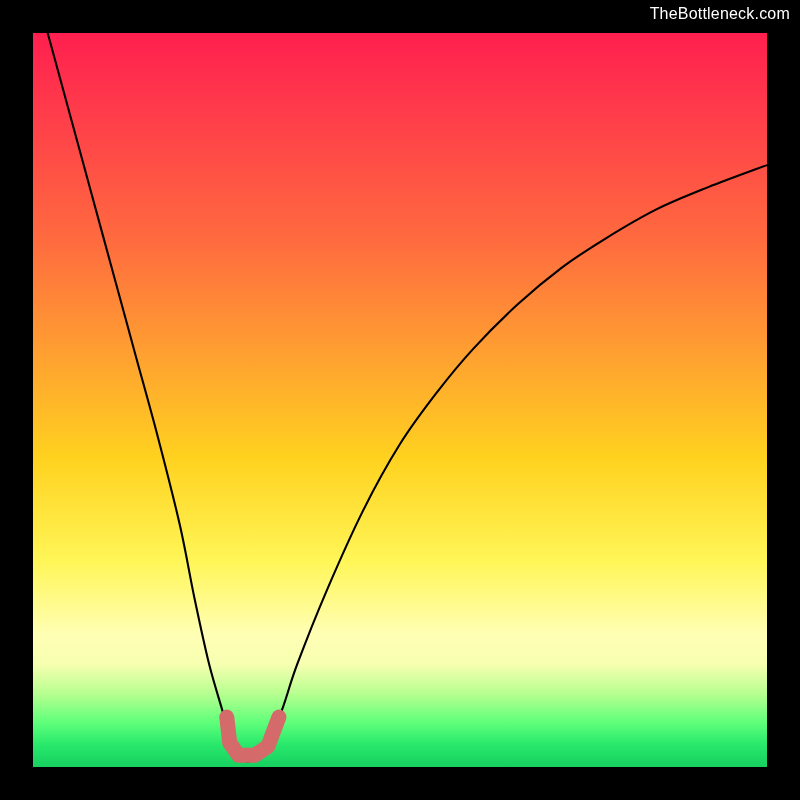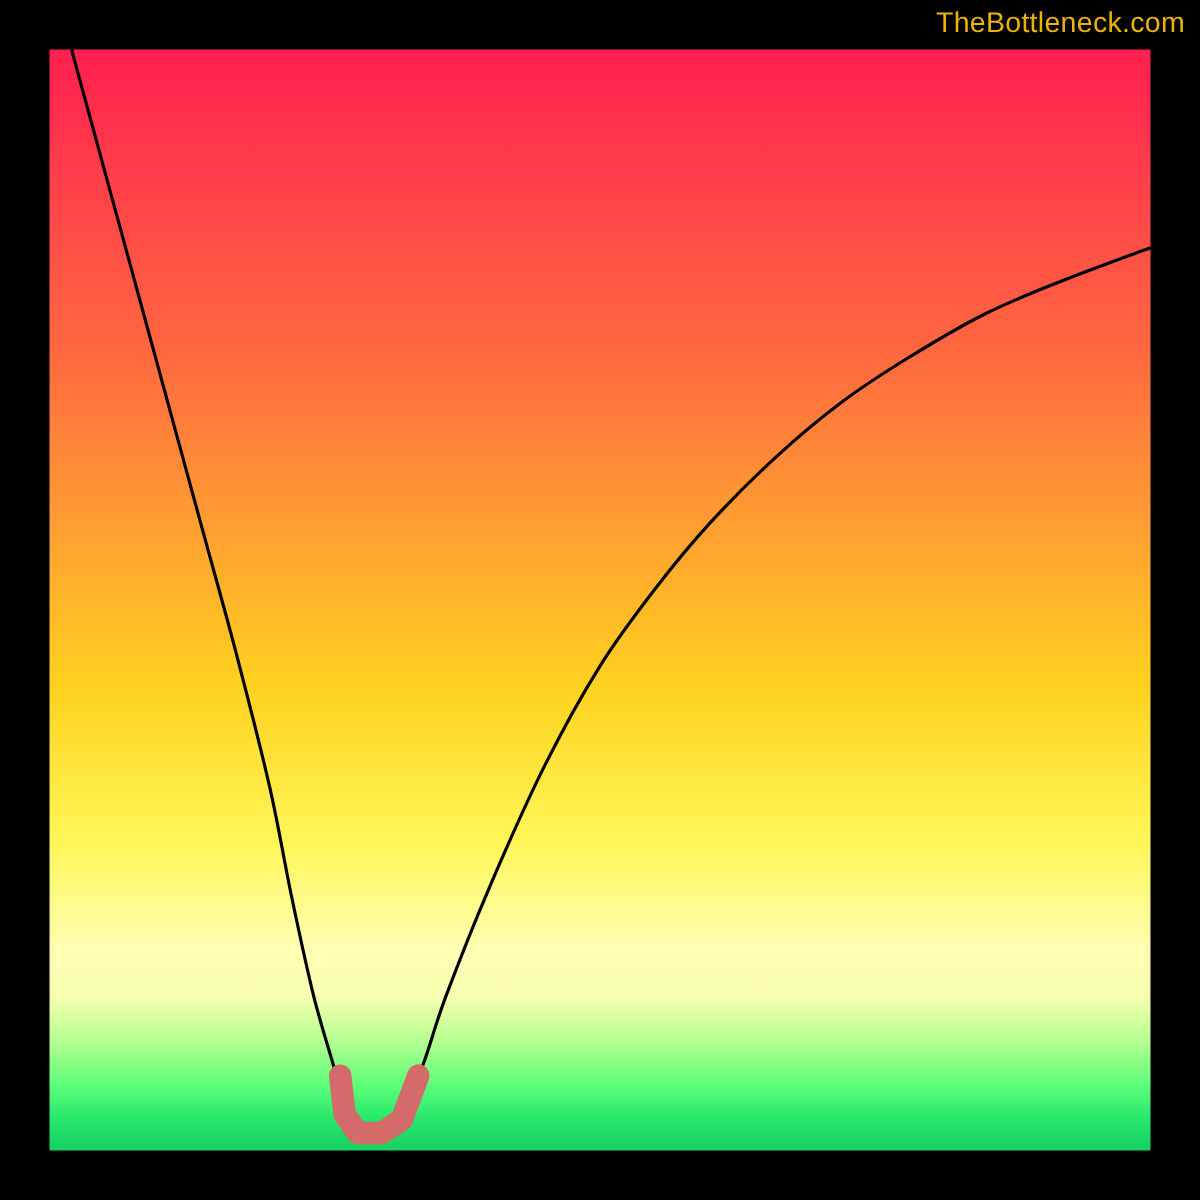--- a/index.html
+++ b/index.html
@@ -38,22 +38,22 @@
       #b7ff90 90%,
       #5eff7a 94%,
       #28e86b 97%,
       #17d060 100%
     );
   }
   .watermark {
     position: absolute;
     top: 5px;
     right: 10px;
-    color: #eab308;
-    font-size: 19px;
+    color: #ffffff;
+    font-size: 16px;
     font-weight: 500;
     letter-spacing: 0.2px;
     user-select: none;
   }
   svg.curves {
     position: absolute;
     left: 0;
     top: 0;
     width: 734px;
     height: 734px;

